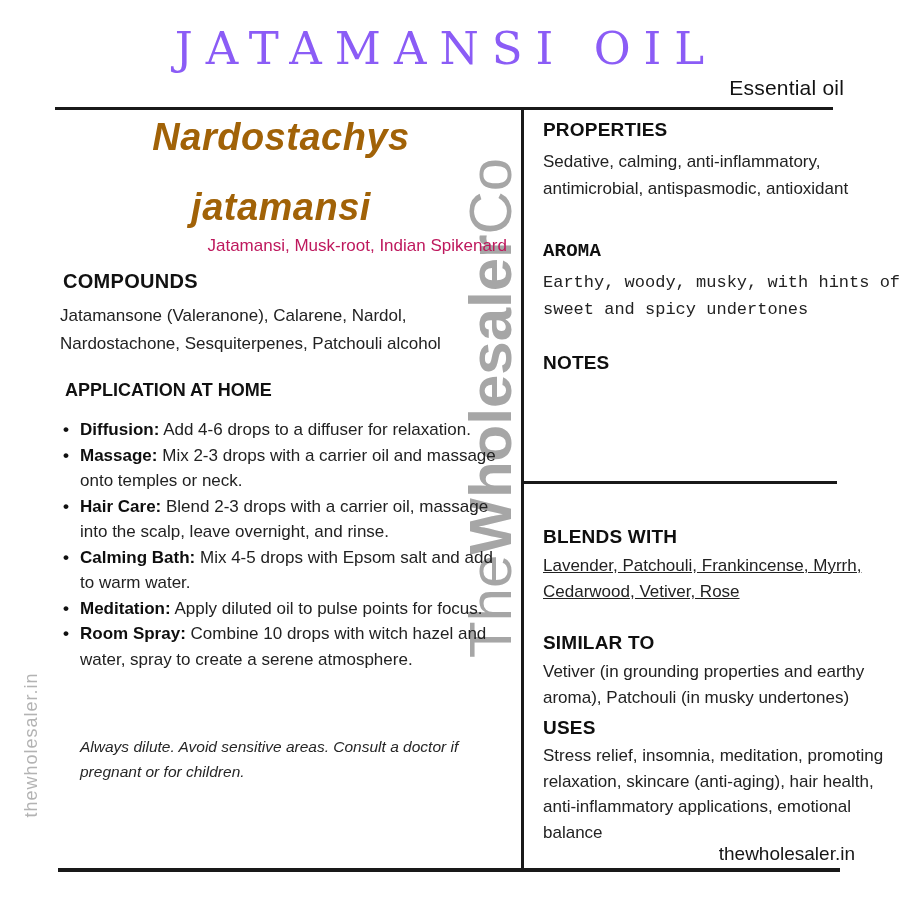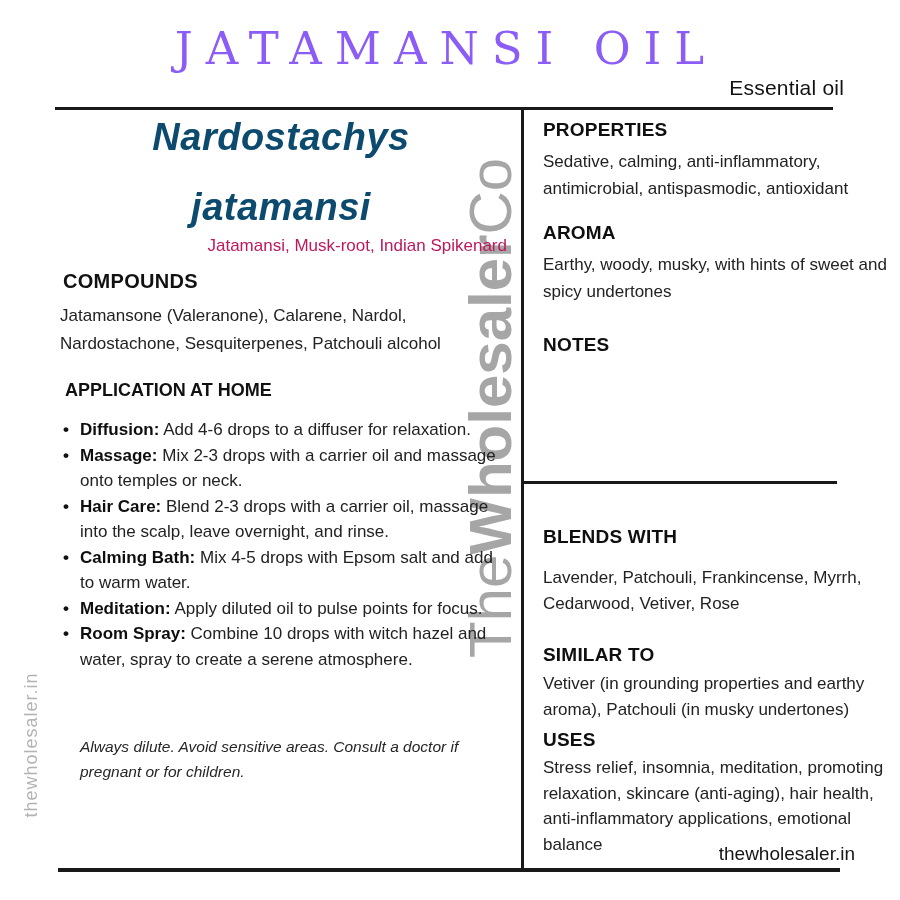--- a/index.html
+++ b/index.html
@@ -23,21 +23,21 @@
   
   .line { position:absolute; background:#191919; }
   .line-top      { left:55px;  top:107px; width:778px; height:3px; }
   .line-vert     { left:521px; top:107px; width:3px;  height:763px; }
   .line-mid      { left:524px; top:481px; width:313px; height:3px; }
   .line-bottom   { left:58px;  top:868px; width:782px; height:4px; }
 
   
   .left-col { position:absolute; left:55px; top:115px; width:452px; }
   .botanical { text-align:center; font-style:italic; font-weight:700;
-               font-size:38px; line-height:44px; color:#0c4a6e; letter-spacing:0.5px; }
+               font-size:38px; line-height:44px; color:#a16207; letter-spacing:0.5px; }
   .botanical.second { margin-top:26px; }
   .common-names { text-align:right; font-size:17px; line-height:22px; margin-top:6px; color:#be185d; }
   .h-compounds { font-size:20px; font-weight:700; margin:13px 0 0 8px; letter-spacing:0.3px; color:#111; }
   .compounds-text { font-size:17px; line-height:28px; margin:9px 0 0 5px; color:#222; }
   .h-application { font-size:18px; font-weight:700; margin:22px 0 0 10px; color:#111; }
   .app-list { list-style:none; margin:16px 0 0 0; padding:0; }
   .app-list li {
     position:relative; padding-left:25px; font-size:17px; line-height:25.5px; color:#222;
     width:452px;
   }
@@ -50,25 +50,25 @@
     margin:62px 0 0 25px; width:400px; color:#262626;
   }
 
   
   .right-col-top, .right-col-bottom { position:absolute; left:543px; width:358px; }
   .right-col-top { top:115px; }
   .right-col-bottom { top:508px; }
   .sec-heading { font-size:19px; font-weight:700; color:#0f0f0f; letter-spacing:0.2px; }
   .sec-text { font-size:17px; line-height:27px; color:#222; margin-top:7px; }
   .sec-properties { margin-top:4px; }
-  .sec-aroma { margin-top:20px; }
+  .sec-aroma { margin-top:38px;font-family:Liberation Mono, monospace; }
   .sec-notes { margin-top:29px; }
   .sec-notes .sec-text { margin-top:13px; }
   .sec-blends { margin-top:18px; }
-  .sec-blends .sec-text { margin-top:17px; line-height:26px; }
+  .sec-blends .sec-text { margin-top:5px; line-height:26px;text-decoration:underline; }
   .sec-similar { margin-top:27px; }
   .sec-similar .sec-text { margin-top:5px; line-height:26px; }
   .sec-uses { margin-top:6px; }
   .sec-uses .sec-text { margin-top:4px; line-height:25.5px; }
   .website {
     position:absolute; top:843px; left:543px; width:312px; text-align:right;
     font-size:19px; color:#161616;
   }
 
   

